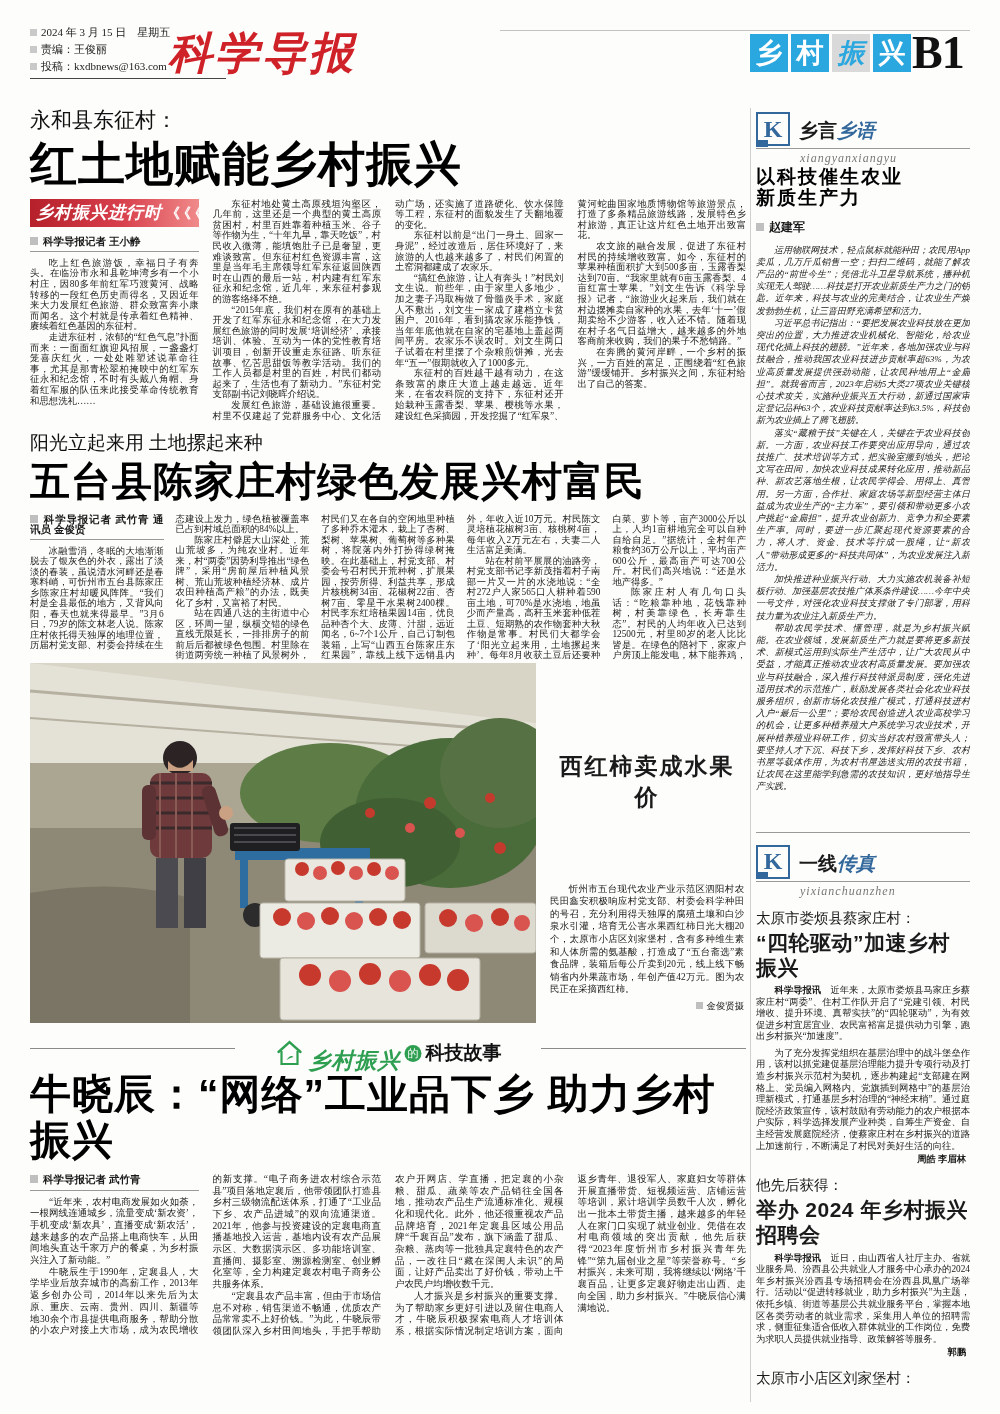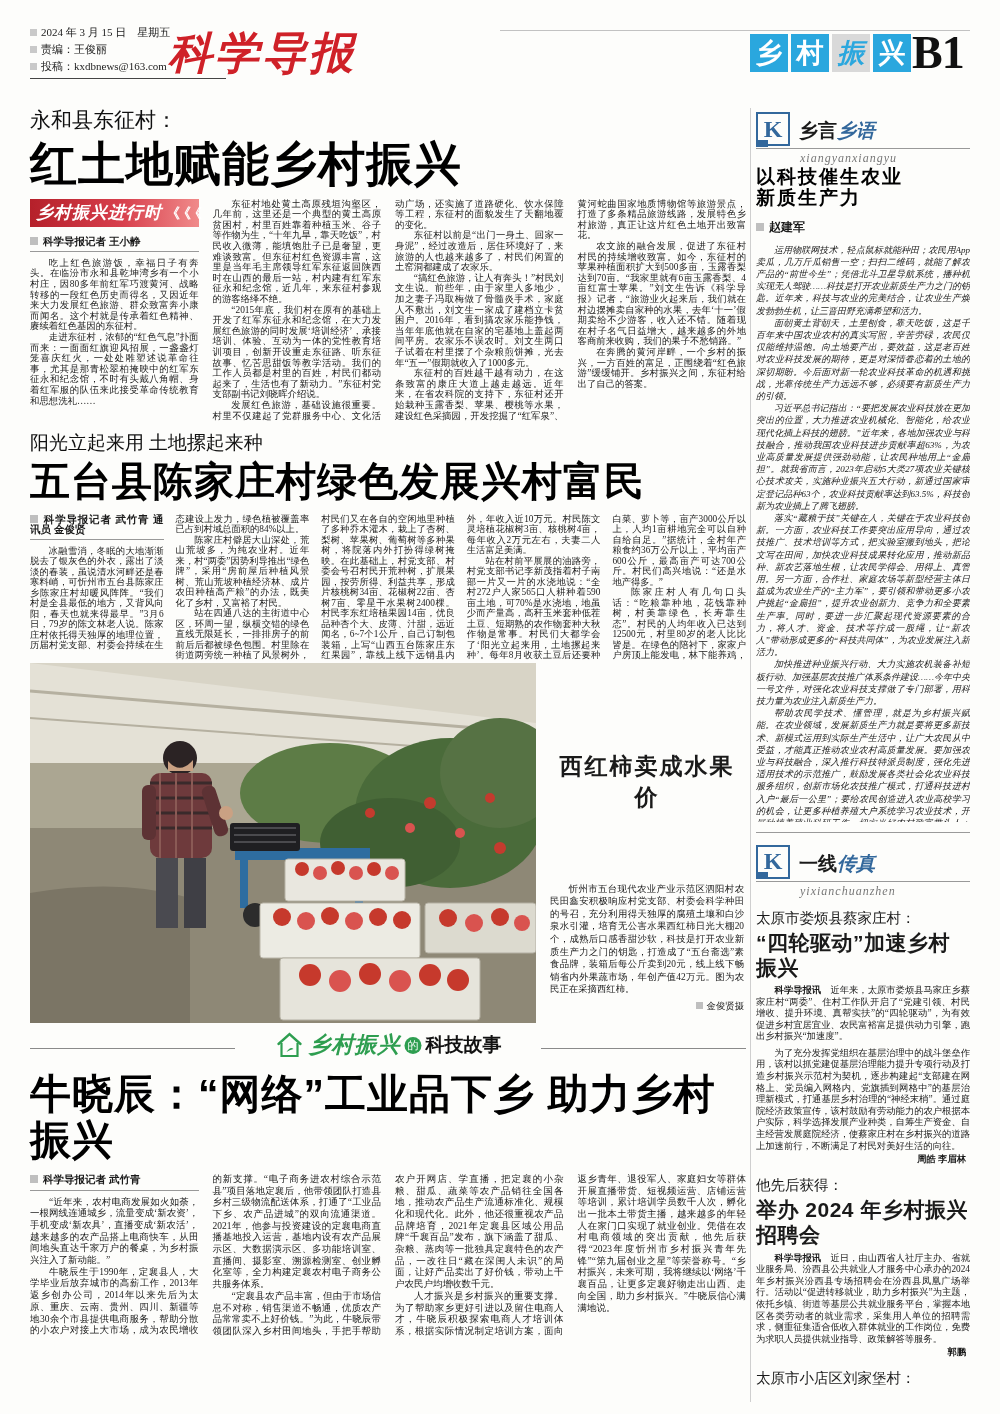--- a/index.html
+++ b/index.html
@@ -56,21 +56,21 @@
   #capt .txt { margin-top:auto; font-size:9.4px; line-height:12.6px; text-align:justify; text-indent:2em; }
   #capt .credit { text-align:right; font-size:9.4px; margin:4px 0 10px; }
   #capt .credit::before { content:""; display:inline-block; width:7px; height:7px; background:#bfbfbf; margin-right:4px; }
 
   
   #a3 { left:30px; top:1030px; width:716px; }
   #a3 .rules { position:relative; height:36px; }
   #a3 .rule { position:absolute; top:18px; height:1px; background:#8a8a8a; width:205px; }
   #a3 .rule.r { right:0; }
   #a3 .badge { position:absolute; left:50%; top:0; transform:translateX(-50%); display:flex; align-items:center; gap:4px; background:#fdfdfb; padding:0 8px; white-space:nowrap; }
-  .badge-script { color:#2e9e50; font-weight:bold; font-style:italic; font-size:22px; letter-spacing:1px; }
+  .badge-script { color:#2e9e50; font-weight:bold; font-style:italic; font-size:22px; letter-spacing:1px;margin-top:16px; }
   .badge-de { display:inline-flex; width:17px; height:17px; border-radius:50%; background:#2e9e50; color:#fff; font-size:11px; align-items:center; justify-content:center; }
   .badge-rest { font-family:"Liberation Sans",sans-serif; font-weight:bold; font-size:19px; color:#111; }
   #a3 .headline { font-size:41px; margin-top:6px; }
   #a3 .bodycols { margin-top:10px; height:252px; column-count:4; column-gap:14px; font-size:9.5px; line-height:11.7px; }
 
   
   #right { left:756px; top:112px; width:214px; height:1292px; overflow:hidden; }
   .k-row { display:flex; align-items:flex-end; gap:9px; }
   .k-logo { width:34px; height:34px; border:2.5px solid #33689c; color:#33689c; position:relative; flex:none;
             font-size:24px; font-weight:bold; display:flex; align-items:center; justify-content:center; }
@@ -213,41 +213,40 @@
         <circle cx="428" cy="317" r="11" fill="#c6392c"></circle>
       <rect x="395" y="240" width="111" height="50" rx="3" fill="#dcdacf" stroke="#b3afa2"></rect>
       <circle cx="418" cy="255" r="9" fill="#c6392c"></circle>
         <circle cx="444" cy="260" r="9" fill="#d9534f"></circle>
       <circle cx="470" cy="254" r="9" fill="#c6392c"></circle>
         <circle cx="492" cy="260" r="8" fill="#d9534f"></circle>
     </g>
   </svg>
   <div id="capt">
     <div class="title">西红柿卖成水果价</div>
-    <div class="txt">忻州市五台现代农业产业示范区泗阳村农民田鑫安积极响应村党支部、村委会科学种田的号召，充分利用得天独厚的腐殖土壤和白沙泉水引灌，培育无公害水果西红柿日光大棚20个，成熟后口感香甜沙软，科技是打开农业新质生产力之门的钥匙，打造成了“五台斋选”素食品牌，装箱后每公斤卖到20元，线上线下畅销省内外果蔬市场，年创产值42万元。图为农民正在采摘西红柿。</div>
+    <div class="txt">忻州市五台现代农业产业示范区泗阳村农民田鑫安积极响应村党支部、村委会科学种田的号召，充分利用得天独厚的腐殖土壤和白沙泉水引灌，培育无公害水果西红柿日光大棚20个，太原市小店区刘家堡村，含有多种维生素和人体所需的氨基酸，打造成了“五台斋选”素食品牌，装箱后每公斤卖到20元，线上线下畅销省内外果蔬市场，年创产值42万元。图为农民正在采摘西红柿。</div>
     <div class="credit">金俊贤摄</div>
   </div>
 </div>
 
 <div id="right" class="abs">
   <div id="essay">
     <div class="k-row">
       <div class="k-logo">K</div>
       <div class="k-title"><span>乡言</span><span class="blue">乡语</span></div>
     </div>
     <div class="k-under"></div>
     <div class="k-py">xiangyanxiangyu</div>
     <div class="headline">
       <div>以科技催生农业</div>
       <div>新质生产力</div>
     </div>
     <div class="byl">赵建军</div>
     <div class="body">
       <p>运用物联网技术，轻点鼠标就能种田；农民用App卖瓜，几万斤瓜销售一空；扫扫二维码，就能了解农产品的“前世今生”；凭借北斗卫星导航系统，播种机实现无人驾驶……科技是打开农业新质生产力之门的钥匙。近年来，科技与农业的完美结合，让农业生产焕发勃勃生机，让三晋田野充满希望和活力。</p>
-      <p>面朝黄土背朝天，土里刨食，靠天吃饭，这是千百年来中国农业农村的真实写照，辛苦劳碌，农民仅仅能维持温饱。向土地要产出，要效益，这是老百姓对农业科技发展的期待，更是对深情眷恋着的土地的深切期盼。今后面对新一轮农业科技革命的机遇和挑战，光靠传统生产力远远不够，必须要有新质生产力的引领。</p>
       <p>习近平总书记指出：“要把发展农业科技放在更加突出的位置，大力推进农业机械化、智能化，给农业现代化插上科技的翅膀。”近年来，各地加强农业与科技融合，推动我国农业科技进步贡献率超63%，为农业高质量发展提供强劲动能，让农民种地用上“金扁担”。就我省而言，2023年启动5大类27项农业关键核心技术攻关，实施种业振兴五大行动，新通过国家审定登记品种63个，农业科技贡献率达到63.5%，科技创新为农业插上了腾飞翅膀。</p>
       <p>落实“藏粮于技”关键在人，关键在于农业科技创新。一方面，农业科技工作要突出应用导向，通过农技推广、技术培训等方式，把实验室搬到地头，把论文写在田间，加快农业科技成果转化应用，推动新品种、新农艺落地生根，让农民学得会、用得上、真管用。另一方面，合作社、家庭农场等新型经营主体日益成为农业生产的“主力军”，要引领和带动更多小农户挑起“金扁担”，提升农业创新力、竞争力和全要素生产率。同时，要进一步汇聚起现代资源要素的合力，将人才、资金、技术等拧成一股绳，让“新农人”带动形成更多的“科技共同体”，为农业发展注入新活力。</p>
       <p>加快推进种业振兴行动、大力实施农机装备补短板行动、加强基层农技推广体系条件建设……今年中央一号文件，对强化农业科技支撑做了专门部署，用科技力量为农业注入新质生产力。</p>
       <p>帮助农民学技术、懂管理，就是为乡村振兴赋能。在农业领域，发展新质生产力就是要将更多新技术、新模式运用到实际生产生活中，让广大农民从中受益，才能真正推动农业农村高质量发展。要加强农业与科技融合，深入推行科技特派员制度，强化先进适用技术的示范推广，鼓励发展各类社会化农业科技服务组织，创新市场化农技推广模式，打通科技进村入户“最后一公里”；要给农民创造进入农业高校学习的机会，让更多种植养殖大户系统学习农业技术，开展种植养殖业科研工作，切实当好农村致富带头人；要坚持人才下沉、科技下乡，发挥好科技下乡、农村书屋等载体作用，为农村书屋选送实用的农技书籍，让农民在这里能学到急需的农技知识，更好地指导生产实践。</p>
 
     </div>
   </div>
 
   <div class="sect-div"></div>
 

